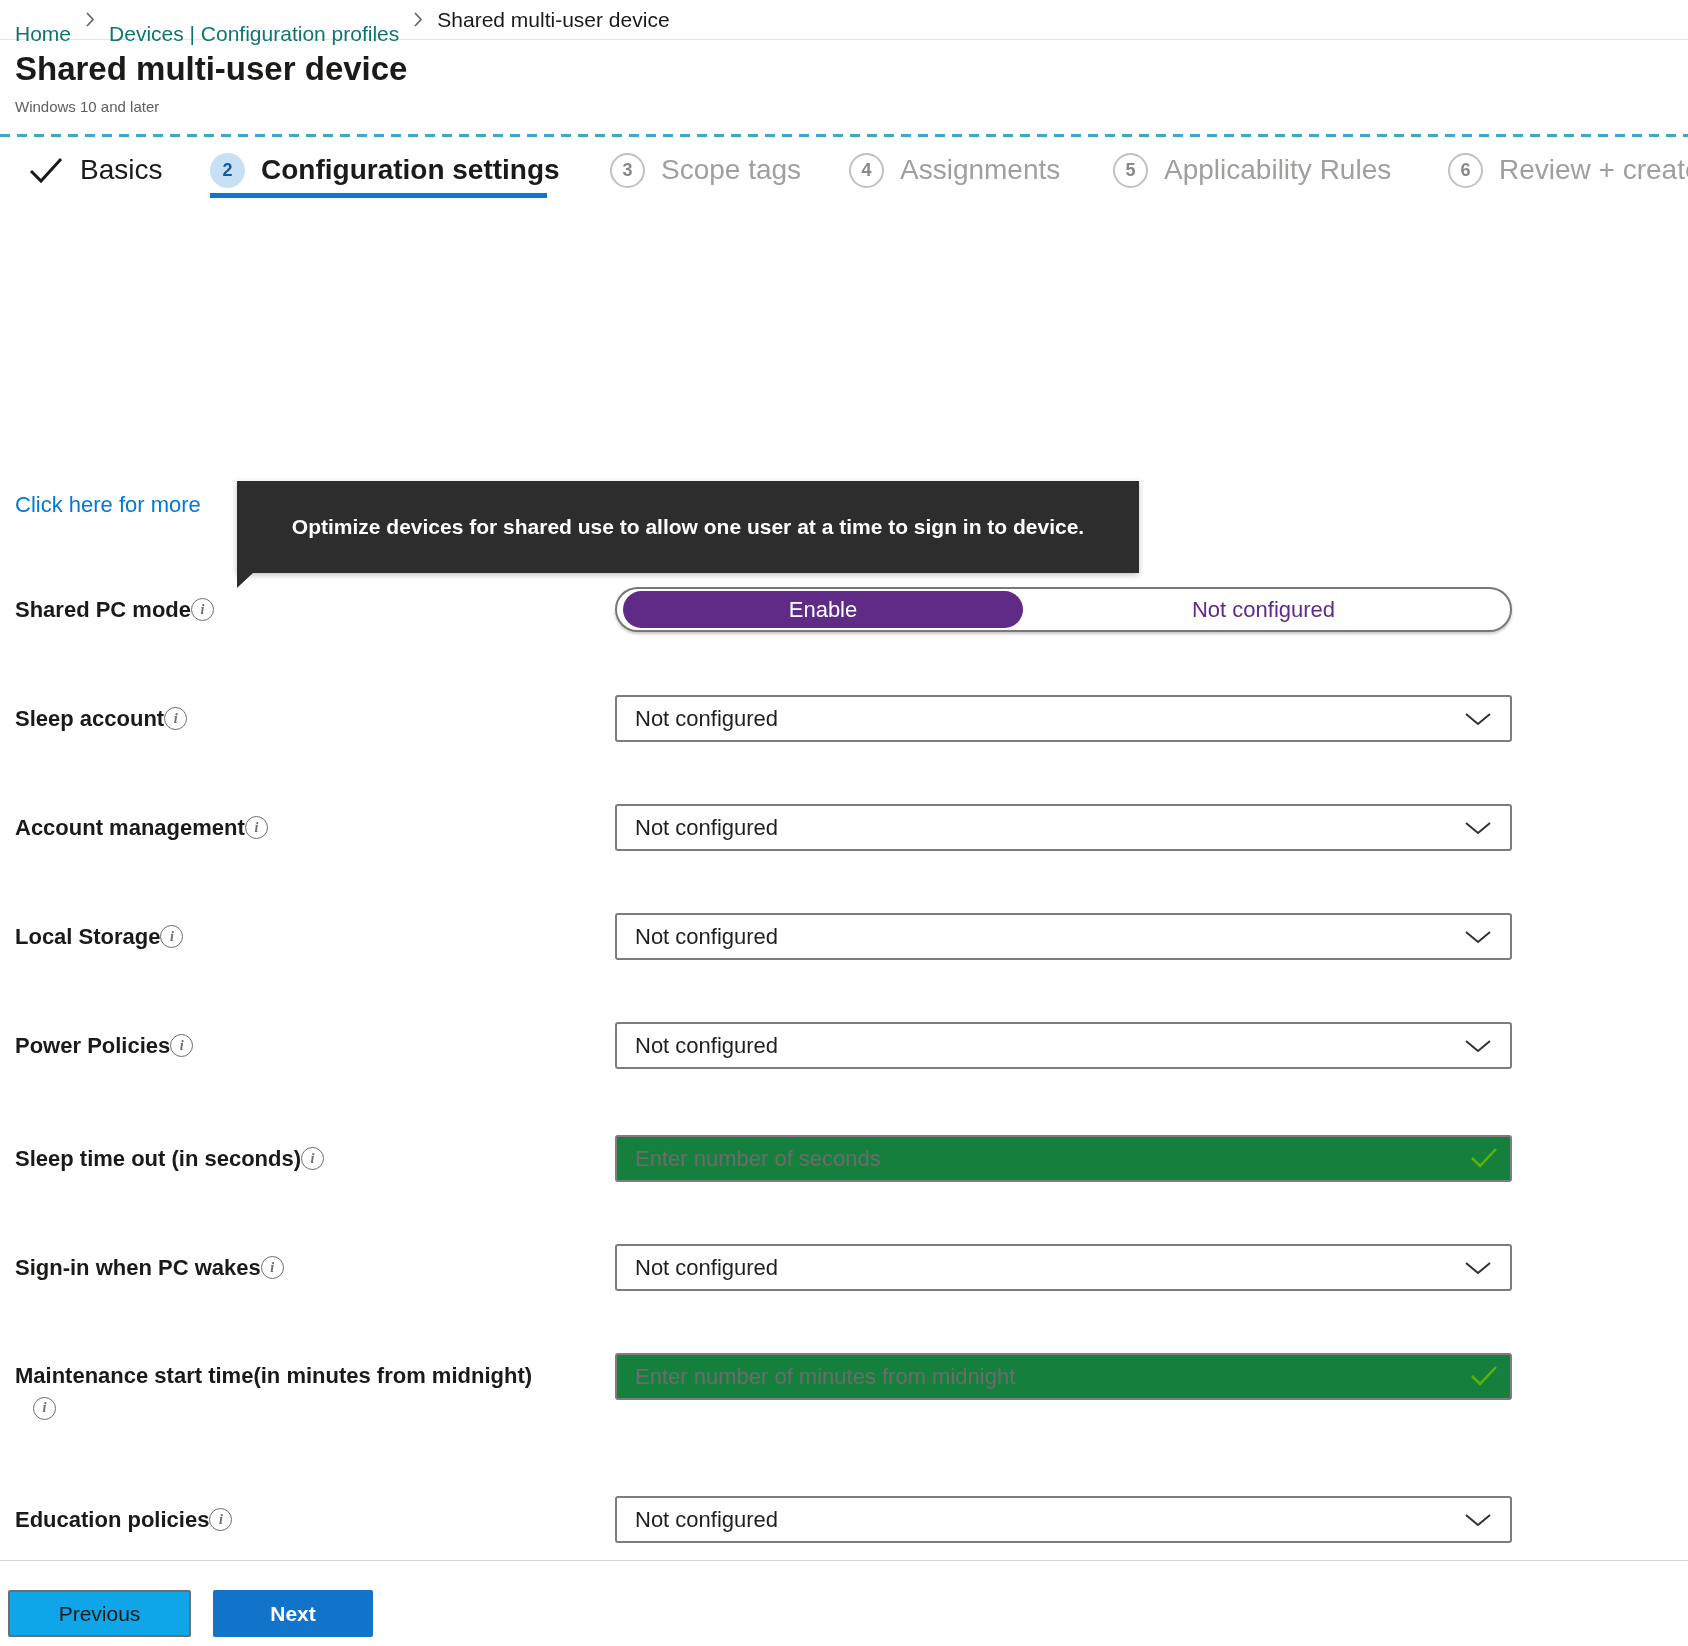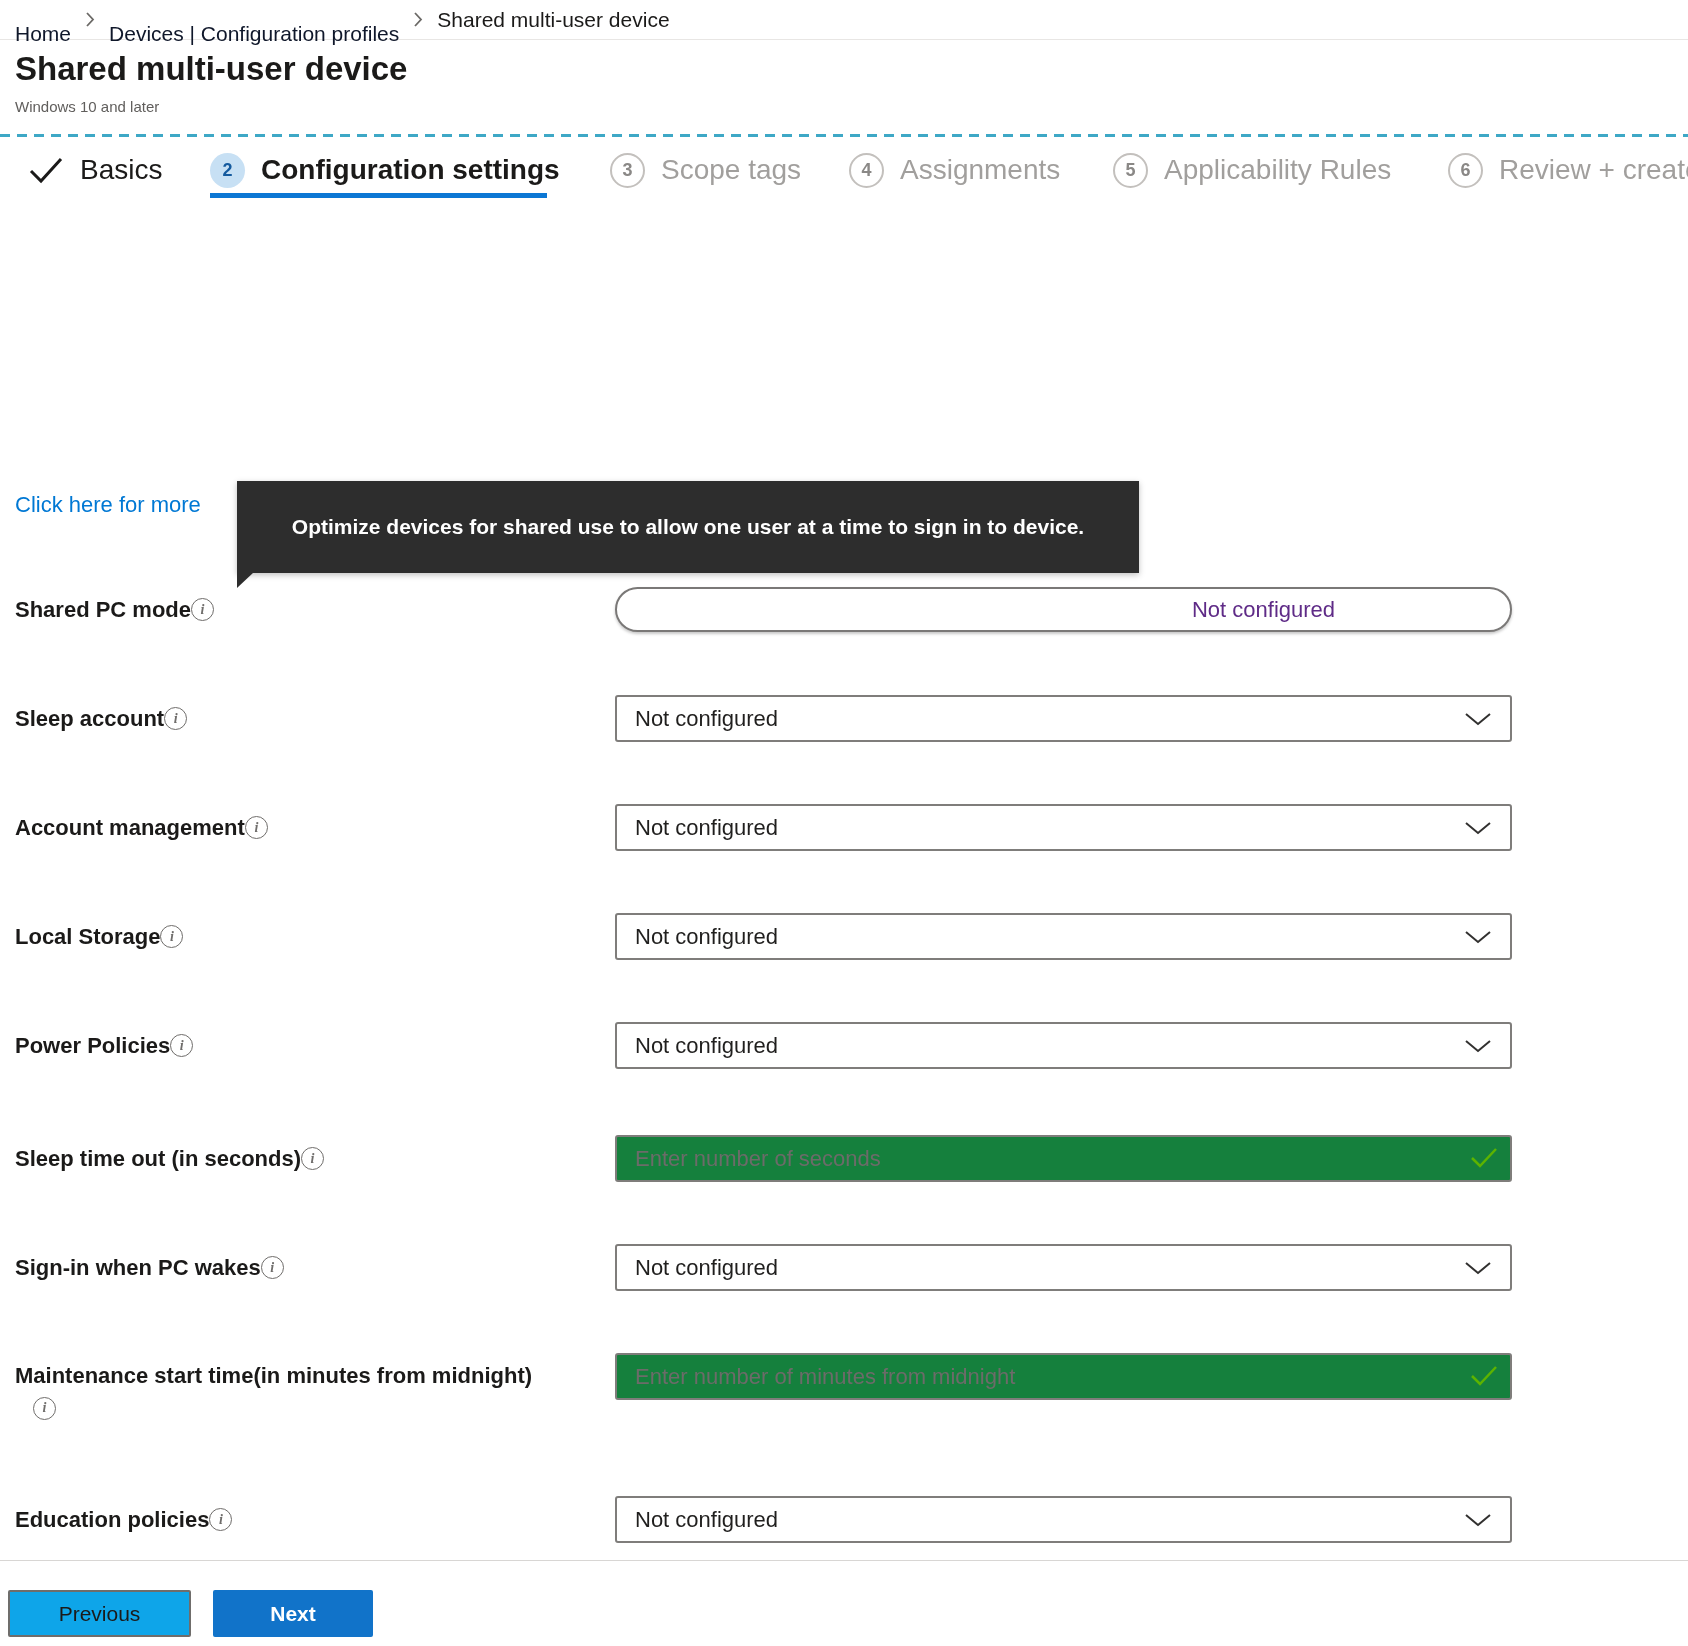--- a/index.html
+++ b/index.html
@@ -3,21 +3,21 @@
 <meta charset="utf-8">
 <style>
   html,body{margin:0;padding:0;background:#fff;}
   .page{position:relative;width:1688px;height:1646px;background:#fff;
         font-family:"Liberation Sans",sans-serif;color:#1b1a19;overflow:hidden;}
 
   
   .breadcrumb{position:absolute;left:0;top:0;width:100%;height:40px;display:flex;
               align-items:center;gap:14px;padding-left:15px;box-sizing:border-box;
               border-bottom:1px solid #e8e6e4;font-size:21px;}
-  .crumb-link{color:#0f172a;cursor:pointer;white-space:nowrap;margin-top:28px;}
+  .crumb-link{color:#0f766e;cursor:pointer;white-space:nowrap;margin-top:28px;}
   .crumb-current{color:#1b1a19;white-space:nowrap;}
   .crumb-sep{display:flex;align-items:center;}
 
   
   .page-title{position:absolute;left:15px;top:50px;font-size:33px;font-weight:bold;color:#1b1a19;}
   .page-subtitle{position:absolute;left:15px;top:98px;font-size:15px;color:#605e5c;}
   .dashed-sep{position:absolute;left:0;top:134px;width:100%;height:3px;
               background:repeating-linear-gradient(90deg,#3ea8c6 0 10px,transparent 10px 17px);}
 
   
@@ -146,20 +146,21 @@
     <span>Optimize devices for shared use to allow one user at a time to sign in to device.</span>
   </div>
   <div class="tooltip-caret"></div>
 
   <div class="srow">
     <div class="slabel" style="top:587px;height:45px">
       <span>Shared PC mode</span>
       <span class="info">i</span>
     </div>
     <div class="toggle">
+      <div class="toggle-on">Enable</div>
       <div class="toggle-off">Not configured</div>
     </div>
   </div>
 
   <div class="srow">
     <div class="slabel" style="top:695px;height:47px">
       <span>Sleep account</span>
       <span class="info">i</span>
     </div>
     <div class="control select" style="top:695px">

